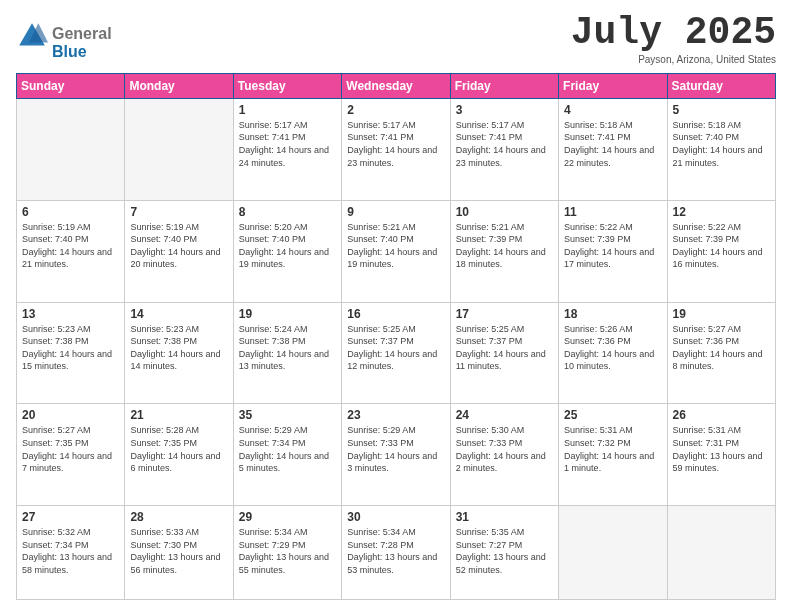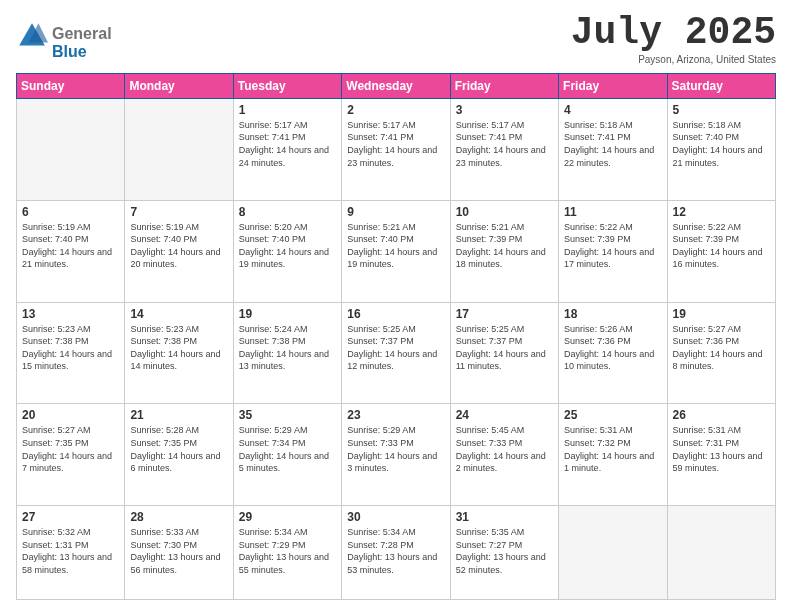--- a/index.html
+++ b/index.html
@@ -305,21 +305,21 @@
           </td>
           <td>
             <span class="day-num">23</span>
             <div class="day-info">Sunrise: 5:29 AM
 Sunset: 7:33 PM
 Daylight: 14 hours
 and 3 minutes.</div>
           </td>
           <td>
             <span class="day-num">24</span>
-            <div class="day-info">Sunrise: 5:45 AM
+            <div class="day-info">Sunrise: 5:30 AM
 Sunset: 7:33 PM
 Daylight: 14 hours
 and 2 minutes.</div>
           </td>
           <td>
             <span class="day-num">25</span>
             <div class="day-info">Sunrise: 5:31 AM
 Sunset: 7:32 PM
 Daylight: 14 hours
 and 1 minute.</div>
@@ -329,21 +329,21 @@
             <div class="day-info">Sunrise: 5:31 AM
 Sunset: 7:31 PM
 Daylight: 13 hours
 and 59 minutes.</div>
           </td>
         </tr>
         <tr class="last-row">
           <td>
             <span class="day-num">27</span>
             <div class="day-info">Sunrise: 5:32 AM
-Sunset: 1:31 PM
+Sunset: 7:34 PM
 Daylight: 13 hours
 and 58 minutes.</div>
           </td>
           <td>
             <span class="day-num">28</span>
             <div class="day-info">Sunrise: 5:33 AM
 Sunset: 7:30 PM
 Daylight: 13 hours
 and 56 minutes.</div>
           </td>

